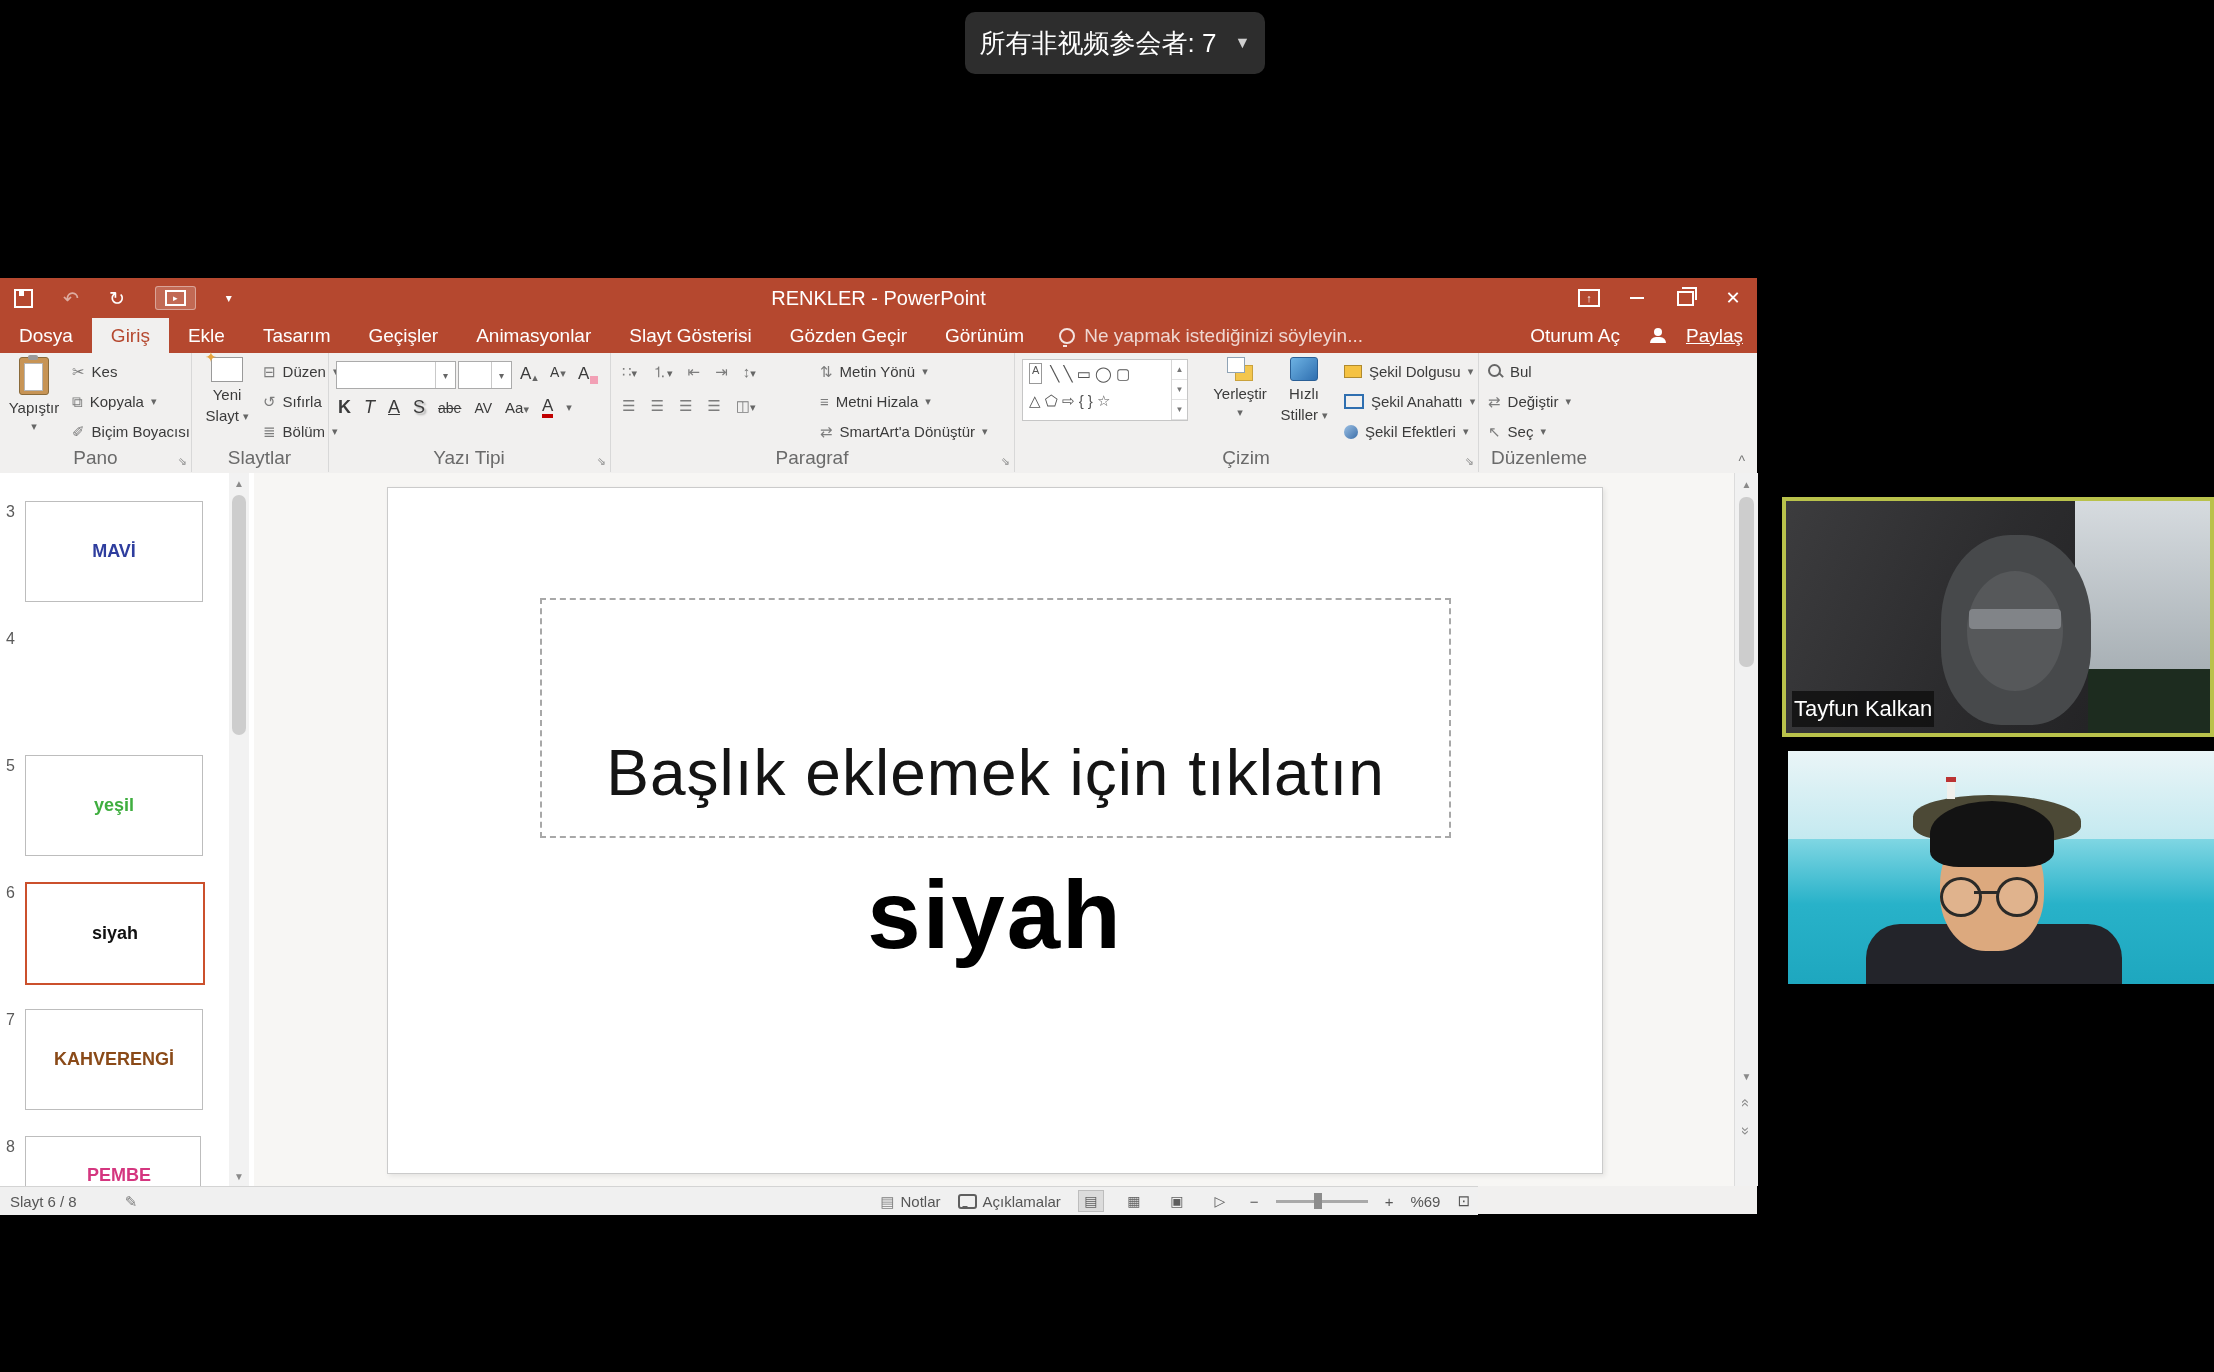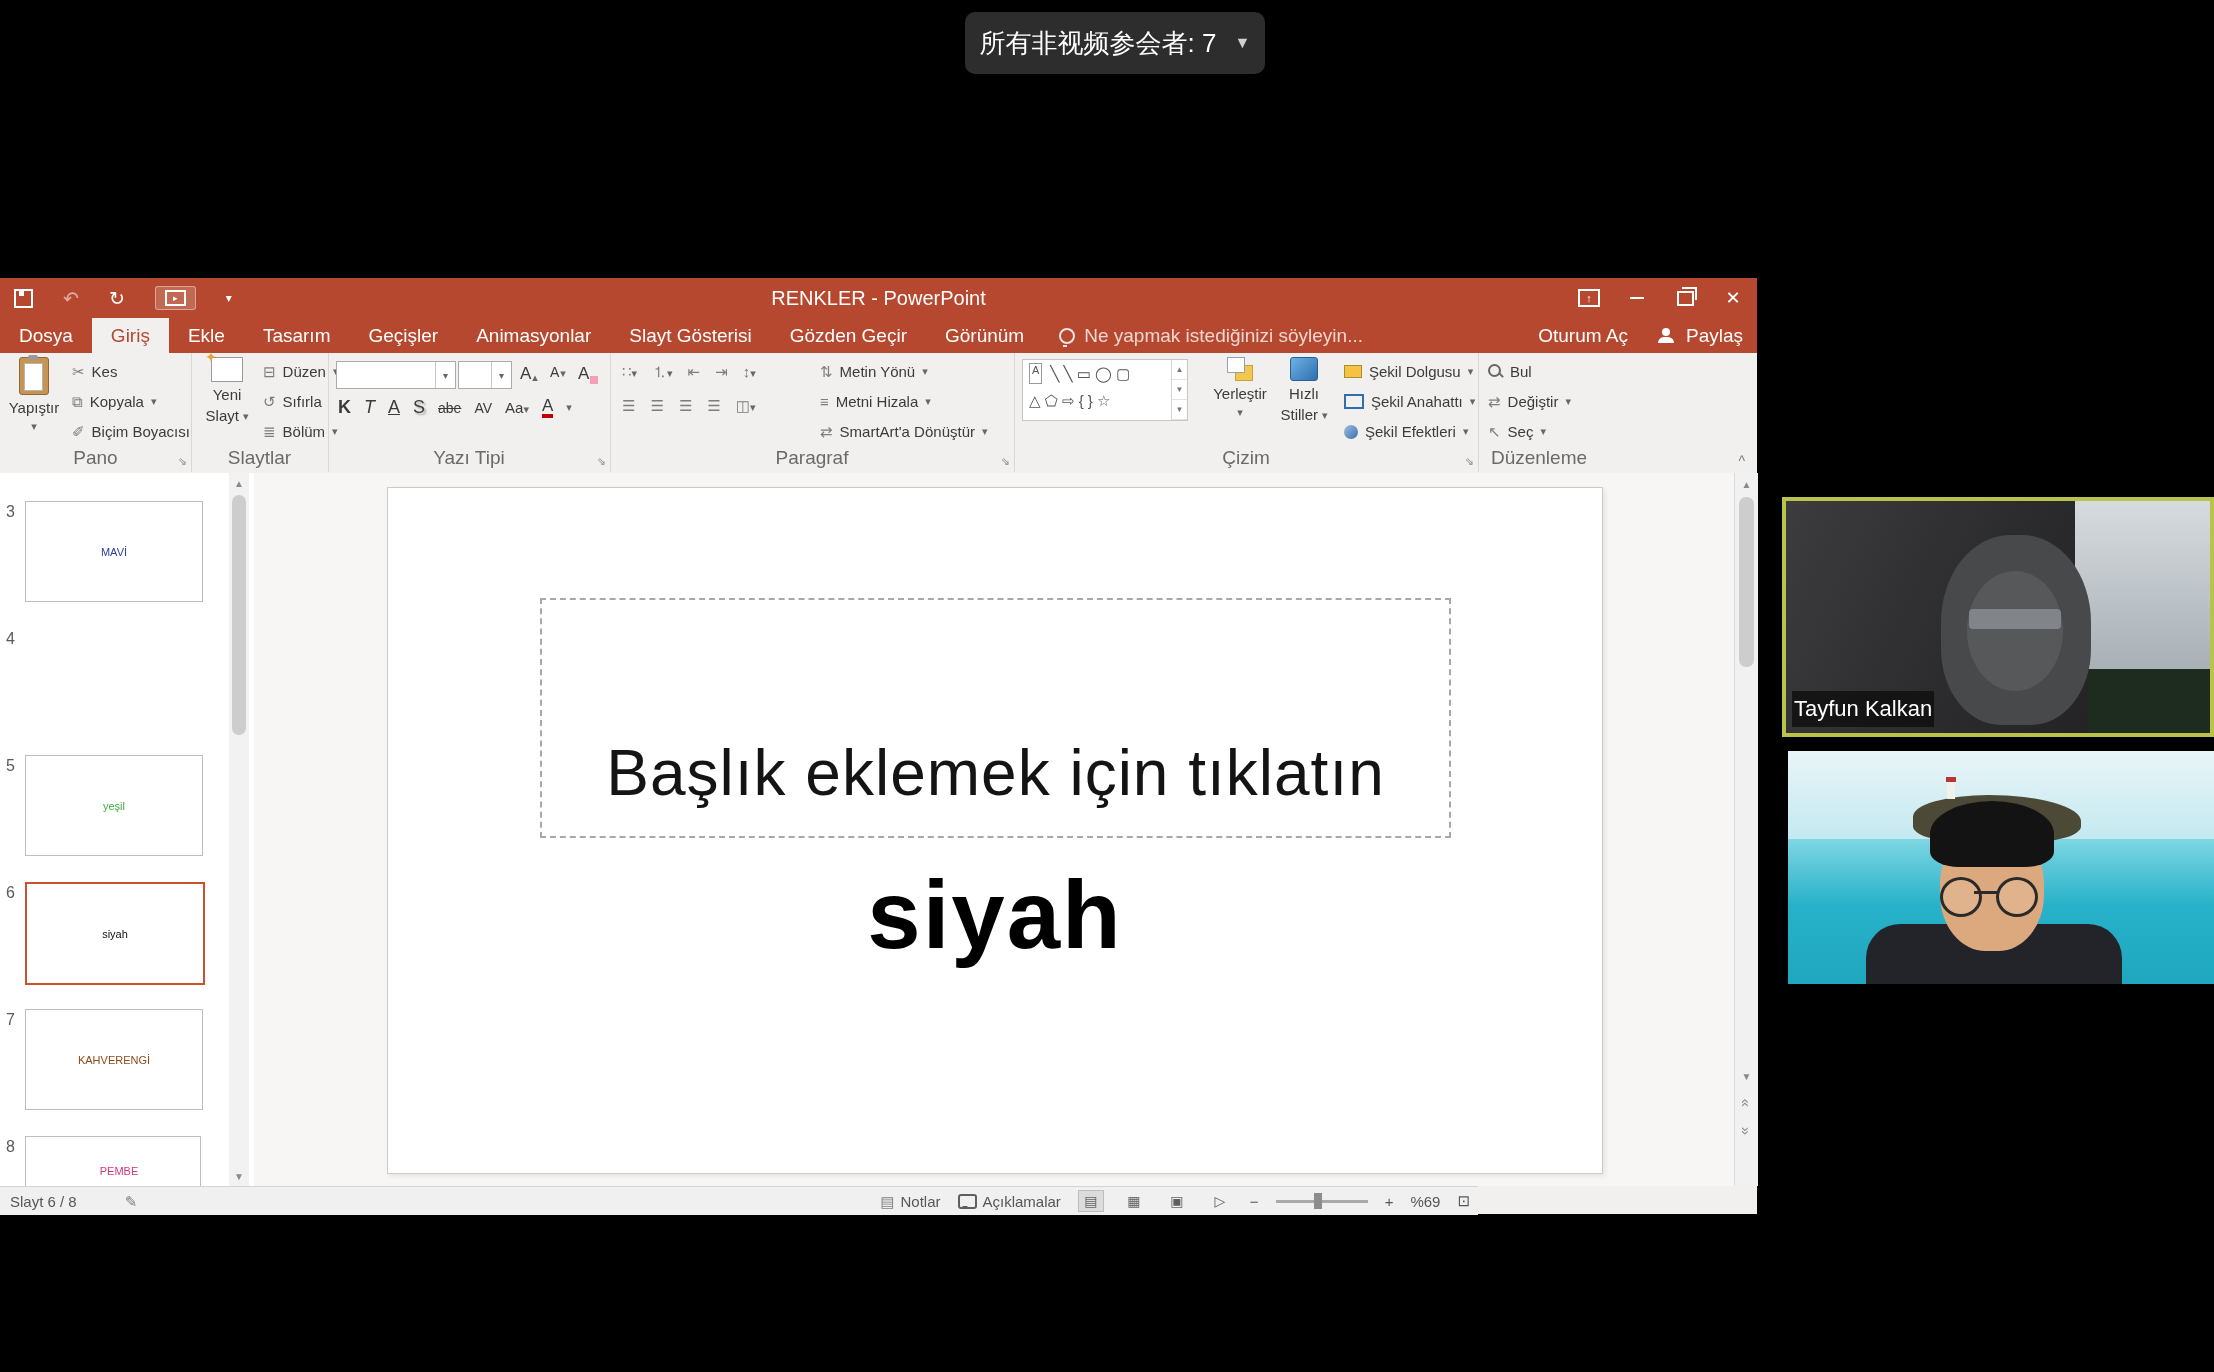--- a/index.html
+++ b/index.html
@@ -84,21 +84,21 @@
   .magico{width:15px;height:15px;position:relative;}
   .magico::before{content:"";position:absolute;left:0;top:0;width:9px;height:9px;border:2px solid #666;border-radius:50%;}
   .magico::after{content:"";position:absolute;left:10px;top:10px;width:6px;height:2px;background:#666;transform:rotate(45deg);}
   .collapse{position:absolute;right:12px;bottom:4px;color:#777;font-size:14px;}
   
   .thumbs{position:absolute;left:0;top:195px;width:254px;height:713px;background:#fff;overflow:hidden;border-right:1px solid #e4e4e4;}
   .thumb{position:absolute;left:25px;width:176px;height:99px;background:#fff;border:1px solid #bdbdbd;
     display:flex;align-items:center;justify-content:center;}
   .thumb.sel{border:2px solid #cb502c;}
   .tnum{position:absolute;left:6px;font-size:16px;color:#5a5a5a;}
-  .tlabel{font-size:11px;font-weight:normal;}
+  .tlabel{font-size:18px;font-weight:bold;}
   .pscroll{position:absolute;left:229px;top:0;width:20px;height:713px;background:#f2f2f2;}
   .pscroll .sa{position:absolute;left:0;width:20px;height:20px;display:flex;align-items:center;justify-content:center;font-size:10px;color:#8a8a8a;}
   .pscroll .sthumb{position:absolute;left:3px;top:22px;width:14px;height:240px;background:#cdcdcd;border-radius:7px;}
   
   .canvas{position:absolute;left:254px;top:195px;width:1480px;height:713px;background:#f7f6f4;}
   .slide{position:absolute;left:133px;top:14px;width:1214px;height:685px;background:#fff;border:1px solid #cbcbcb;box-shadow:2px 2px 5px rgba(0,0,0,.08);}
   .titleph{position:absolute;left:152px;top:110px;width:911px;height:240px;border:2px dashed #a8a8a8;
     display:flex;align-items:flex-end;justify-content:center;padding-bottom:26px;box-sizing:border-box;}
   .titleph span{font-size:64px;font-weight:300;color:#141414;letter-spacing:1px;}
   .bodytxt{position:absolute;left:0;right:0;top:372px;text-align:center;font-size:96px;font-weight:900;color:#000;letter-spacing:2px;}
@@ -188,21 +188,21 @@
     <span class="tab">Slayt Gösterisi</span>
     <span class="tab">Gözden Geçir</span>
     <span class="tab">Görünüm</span>
     <span class="tellme">
       <span class="bulb"></span>
       <span>Ne yapmak istediğinizi söyleyin...</span>
     </span>
   </div>
   <div class="tab-right">
     <span>Oturum Aç</span>
-    <span style="display:flex;align-items:center;gap:11px;">
+    <span style="display:flex;align-items:center;gap:19px;text-decoration:underline;">
       <span class="personico"></span>
       <span>Paylaş</span>
     </span>
   </div>
 
   <div class="ribbon">
 
     <div class="grp" style="left:0;width:191px;">
       <div class="bigbtn" style="left:2px;">
         <span class="clipb"></span>

